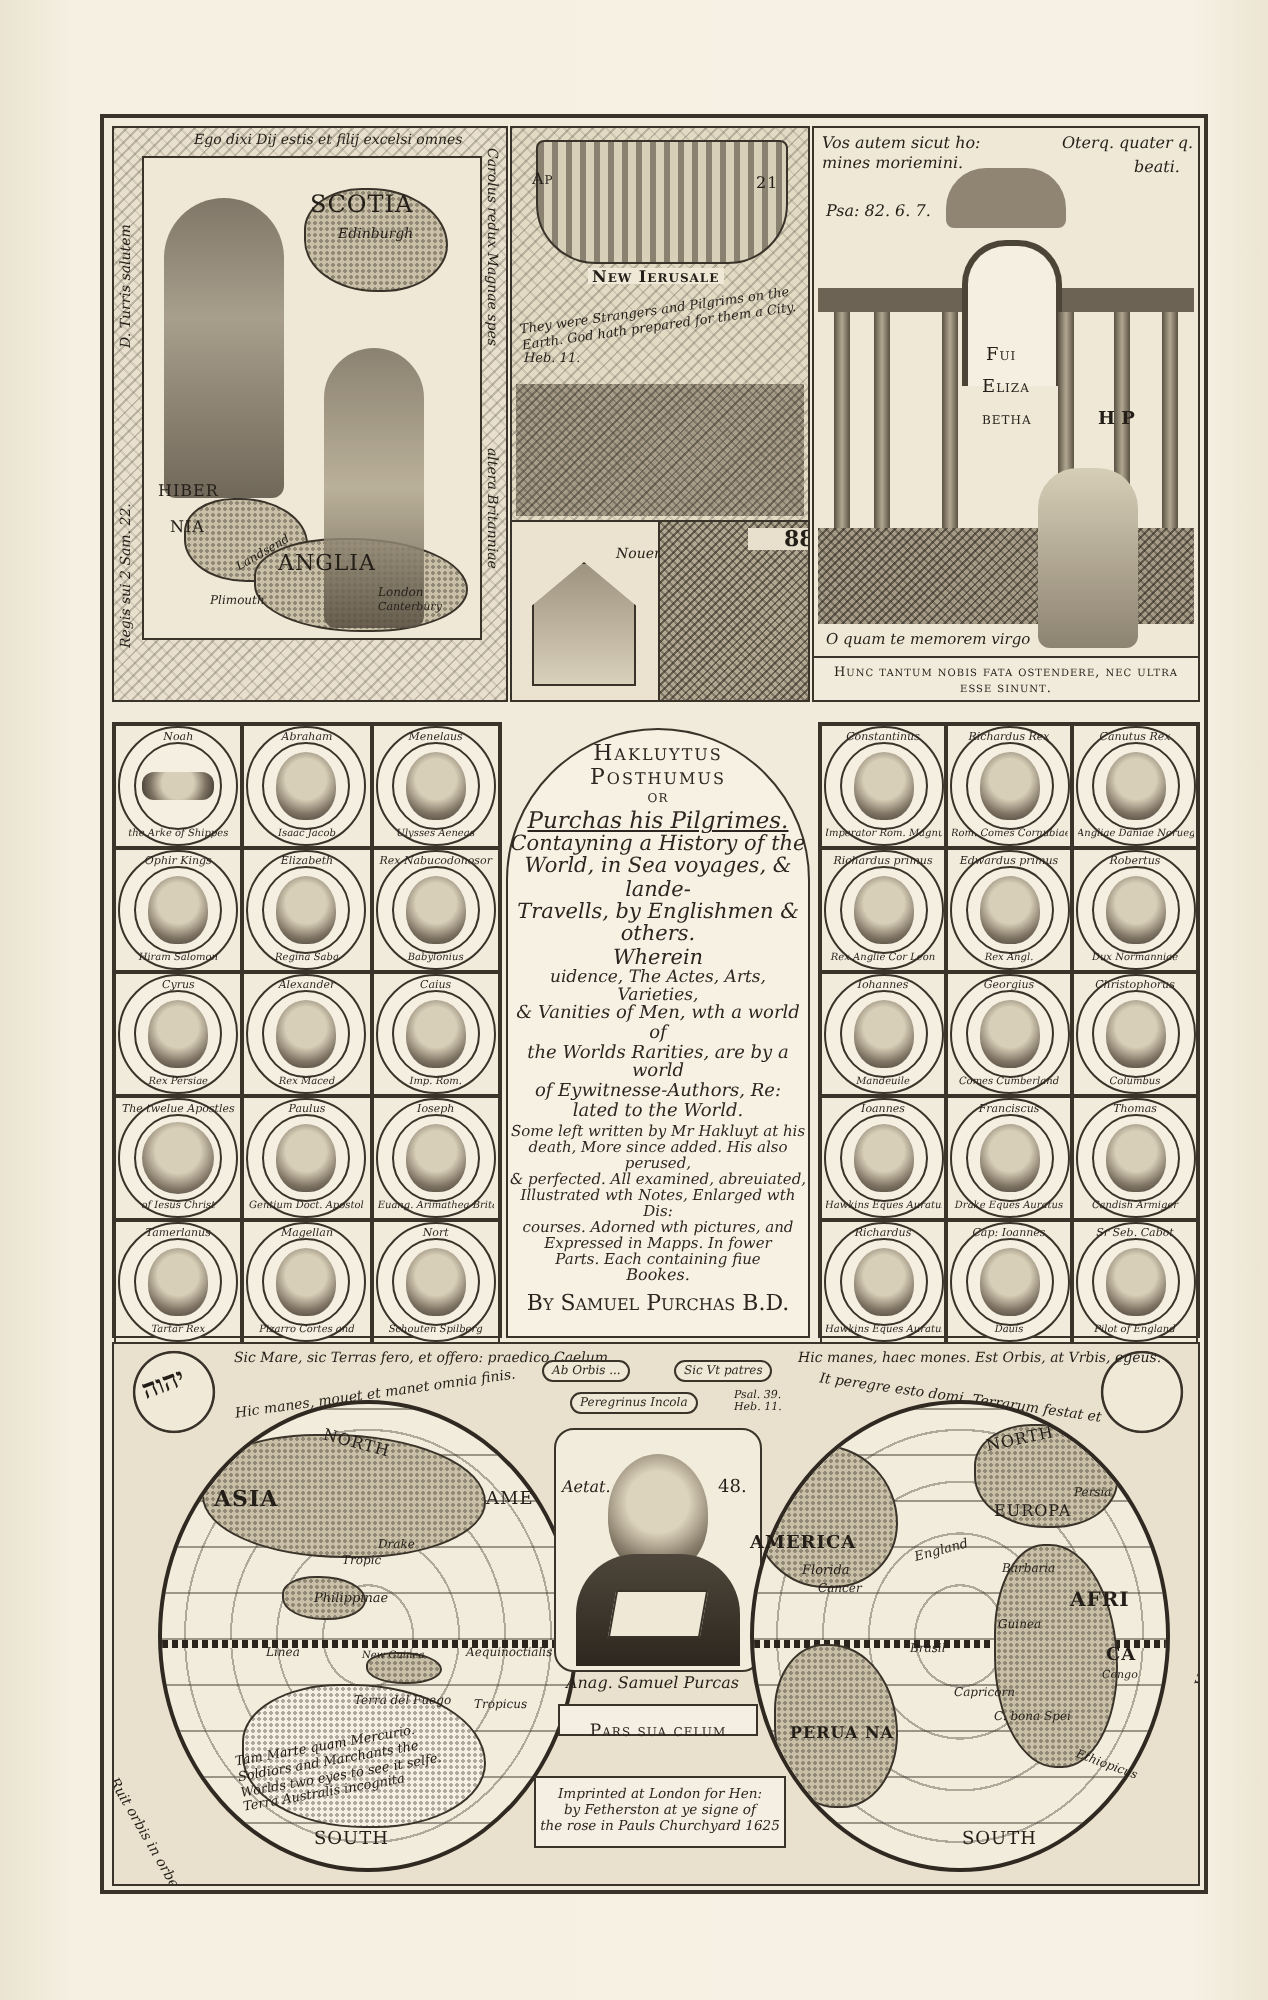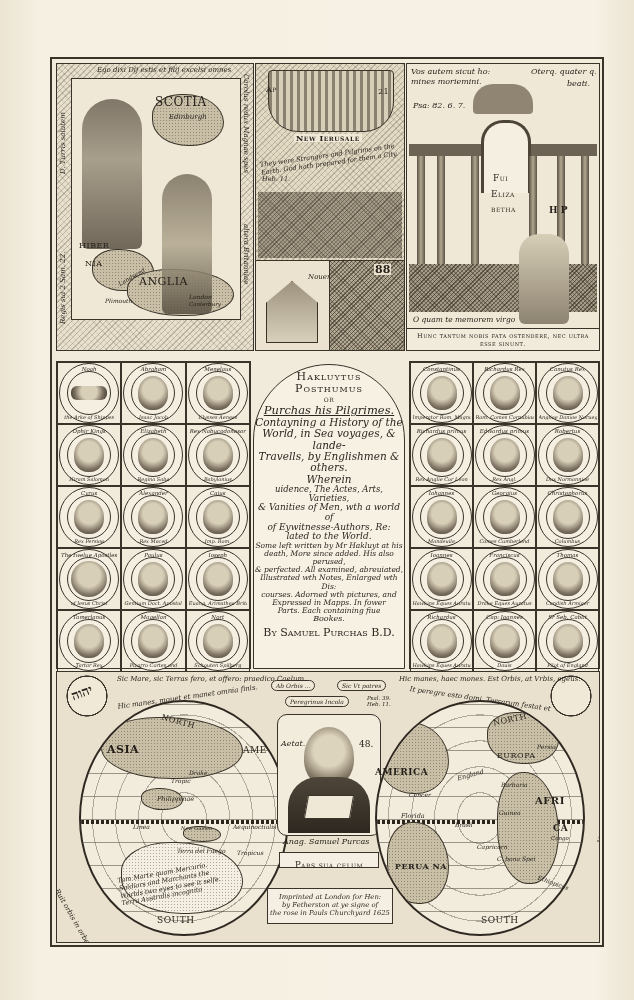--- a/index.html
+++ b/index.html
@@ -76,21 +76,21 @@
       <div class="lbl caps" style="left:122px;top:24px;font-size:8px;">21</div>
       <div class="lbl caps" style="left:38px;top:70px;font-size:8px;font-weight:bold;background:#efe8d6;padding:0 2px;">New Ierusale</div>
       <div class="lbl ital" style="left:4px;top:88px;font-size:6.5px;width:140px;white-space:normal;transform:rotate(-8deg);line-height:1.2;">They were Strangers and Pilgrims on the Earth. God hath prepared for them a City.</div>
       <div class="lbl ital" style="left:6px;top:112px;font-size:6.5px;">Heb. 11.</div>
       <div class="hatch-dark" style="position:absolute;left:2px;top:128px;width:144px;height:66px;background-color:#9a907c;opacity:.8;"></div>
       <div style="position:absolute;left:0;top:196px;width:73px;height:90px;border-top:1px solid #3a332a;border-right:1px solid #3a332a;background:#ebe3cf;">
         <div style="position:absolute;left:10px;top:20px;width:50px;height:60px;background:linear-gradient(180deg,#9d937f,#d9d0bb);border:1px solid #3a332a;clip-path:polygon(0 35%,50% 0,100% 35%,100% 100%,0 100%);"></div>
       </div>
       <div class="lbl ital" style="left:52px;top:210px;font-size:7px;">Nouem. 5</div>
       <div class="hatch-dark" style="position:absolute;left:74px;top:196px;width:74px;height:90px;border-top:1px solid #3a332a;background-color:#b2a891;"></div>
-      <div class="lbl" style="left:118px;top:200px;font-size:11px;font-weight:bold;background:#e8e0cc;padding:0 1px;">88</div>
+      <div class="lbl" style="left:118px;top:200px;font-size:11px;font-weight:bold;background:#e8e0cc;padding:0 18px;">88</div>
     </div>
 
     <div class="panel" style="left:354px;top:4px;width:192px;height:286px;background:#efe8d6;">
       <div class="lbl ital" style="left:4px;top:4px;font-size:8px;">Vos autem sicut ho:</div>
       <div class="lbl ital" style="left:4px;top:14px;font-size:8px;">mines moriemini.</div>
       <div class="lbl ital" style="left:6px;top:38px;font-size:8px;font-style:italic;">Psa: 82. 6. 7.</div>
       <div class="lbl ital" style="left:124px;top:4px;font-size:8px;">Oterq. quater q.</div>
       <div class="lbl ital" style="left:160px;top:16px;font-size:8px;">beati.</div>
 
       <div style="position:absolute;left:66px;top:20px;width:60px;height:30px;background:#8f8572;border-radius:20px 20px 4px 4px;"></div>
@@ -228,20 +228,21 @@
       <div class="t1">Posthumus</div>
       <div class="t2 caps">or</div>
       <div class="t3">Purchas his Pilgrimes.</div>
       <div class="t4">Contayning a History of the</div>
       <div class="t4">World, in Sea voyages, &amp; lande-</div>
       <div class="t4">Travells, by Englishmen &amp;</div>
       <div class="t4">others.</div>
       <div class="t4">Wherein</div>
       <div class="t5" style="font-size:8.5px;">uidence, The Actes, Arts, Varieties,</div>
       <div class="t5">&amp; Vanities of Men, wth a world of</div>
+      <div class="t5">the Worlds Rarities, are by a world</div>
       <div class="t5">of Eywitnesse-Authors, Re:</div>
       <div class="t5">lated to the World.</div>
       <div class="t5" style="font-size:7.5px;">Some left written by Mr Hakluyt at his</div>
       <div class="t5" style="font-size:7.5px;">death, More since added. His also perused,</div>
       <div class="t5" style="font-size:7.5px;">&amp; perfected. All examined, abreuiated,</div>
       <div class="t5" style="font-size:7.5px;">Illustrated wth Notes, Enlarged wth Dis:</div>
       <div class="t5" style="font-size:7.5px;">courses. Adorned wth pictures, and</div>
       <div class="t5" style="font-size:7.5px;">Expressed in Mapps. In fower</div>
       <div class="t5" style="font-size:7.5px;">Parts. Each containing fiue</div>
       <div class="t5" style="font-size:8px;">Bookes.</div>
@@ -416,21 +417,21 @@
       <div class="globe" style="left:318px;top:28px;width:206px;height:232px;">
         <div class="grid-lines"></div>
         <div class="equator" style="top:118px;"></div>
         <div class="land" style="left:0px;top:20px;width:70px;height:70px;"></div>
         <div class="land" style="left:110px;top:10px;width:70px;height:50px;"></div>
         <div class="land" style="left:120px;top:70px;width:60px;height:110px;"></div>
         <div class="land" style="left:10px;top:120px;width:60px;height:80px;"></div>
       </div>
       <div class="lbl caps" style="left:436px;top:44px;font-size:8px;transform:rotate(-12deg);">NORTH</div>
       <div class="lbl caps" style="left:318px;top:96px;font-size:9px;font-weight:bold;">AMERICA</div>
-      <div class="lbl ital" style="left:344px;top:110px;font-size:6.5px;margin-top:31px;">Florida</div>
+      <div class="lbl ital" style="left:344px;top:110px;font-size:6.5px;">Florida</div>
       <div class="lbl ital" style="left:352px;top:120px;font-size:6px;">Cancer</div>
       <div class="lbl ital" style="left:400px;top:100px;font-size:6.5px;transform:rotate(-15deg);">England</div>
       <div class="lbl caps" style="left:440px;top:80px;font-size:8px;">EUROPA</div>
       <div class="lbl ital" style="left:480px;top:72px;font-size:6px;">Persia</div>
       <div class="lbl ital" style="left:444px;top:110px;font-size:6px;">Barbaria</div>
       <div class="lbl caps" style="left:478px;top:124px;font-size:10px;font-weight:bold;">AFRI</div>
       <div class="lbl ital" style="left:442px;top:138px;font-size:6px;">Guinea</div>
       <div class="lbl ital" style="left:398px;top:150px;font-size:6px;">Brasil</div>
       <div class="lbl caps" style="left:496px;top:152px;font-size:9px;font-weight:bold;">CA</div>
       <div class="lbl ital" style="left:494px;top:164px;font-size:5.5px;">Congo</div>

